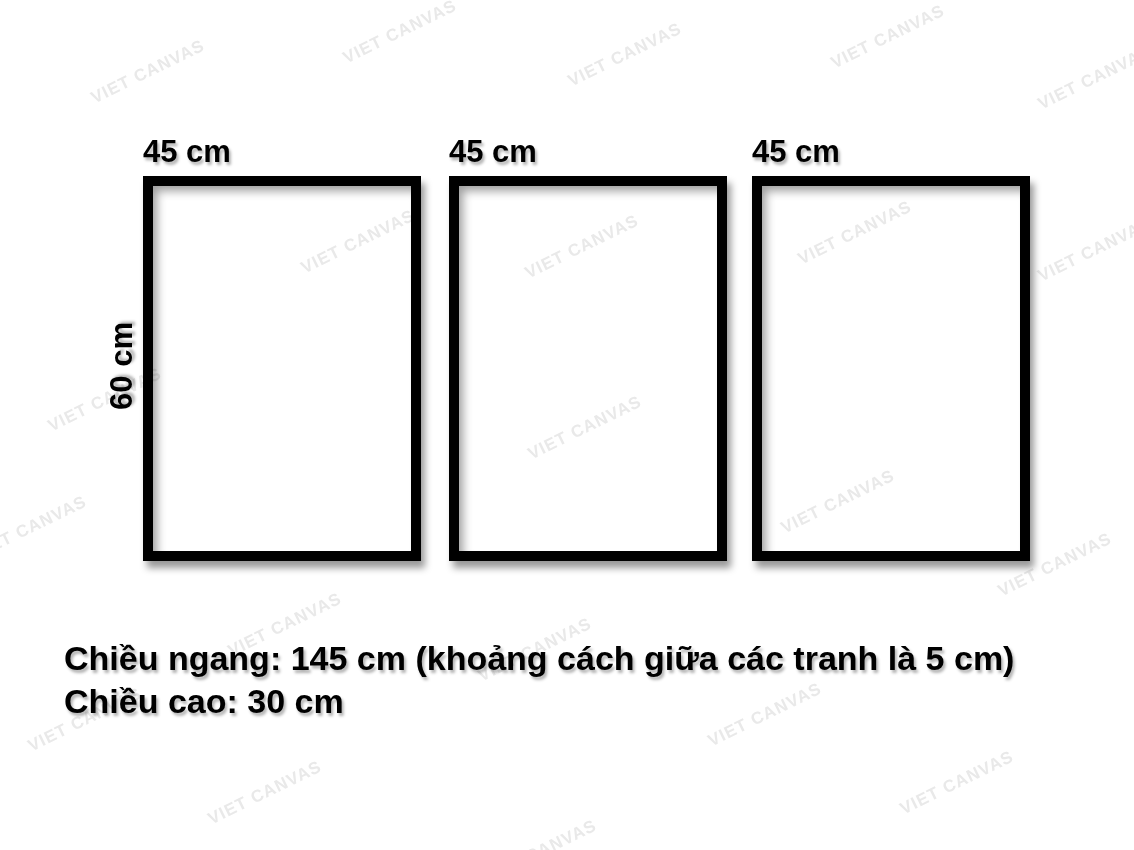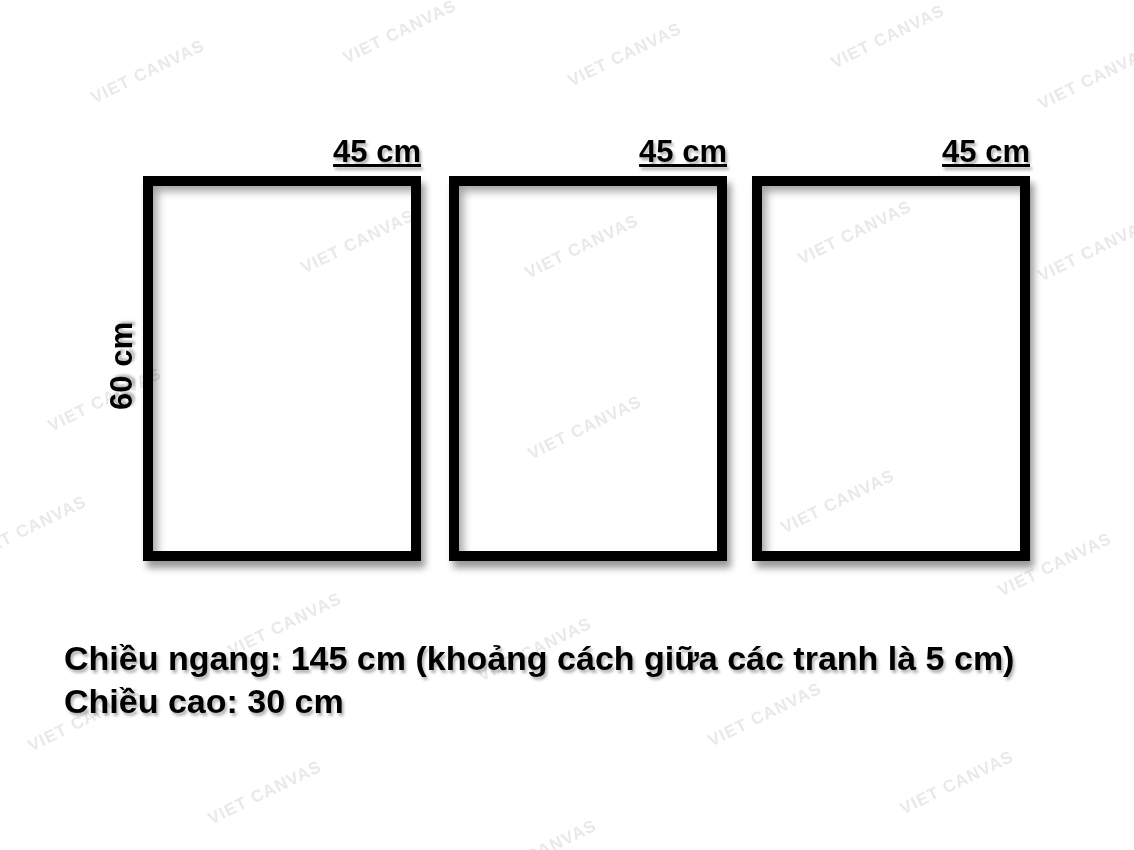--- a/index.html
+++ b/index.html
@@ -48,28 +48,27 @@
   }
   .frame.f1 { left: 143px; }
   .frame.f2 { left: 449px; }
   .frame.f3 { left: 752px; }
 
   
   .width-label {
     position: absolute;
     top: 134px;
     width: 278px;
-    text-align: right;
+    text-align: left;
     font-size: 31px;
     font-weight: bold;
     color: #000000;
     text-shadow: 2px 3px 3px rgba(0,0,0,0.30);
     z-index: 3;
     white-space: nowrap;
-    text-decoration: underline;
   }
   .width-label.f1 { left: 143px; }
   .width-label.f2 { left: 449px; }
   .width-label.f3 { left: 752px; }
 
   .height-label {
     position: absolute;
     left: 122px;
     top: 366px;
     transform: translate(-50%, -50%) rotate(-90deg);

